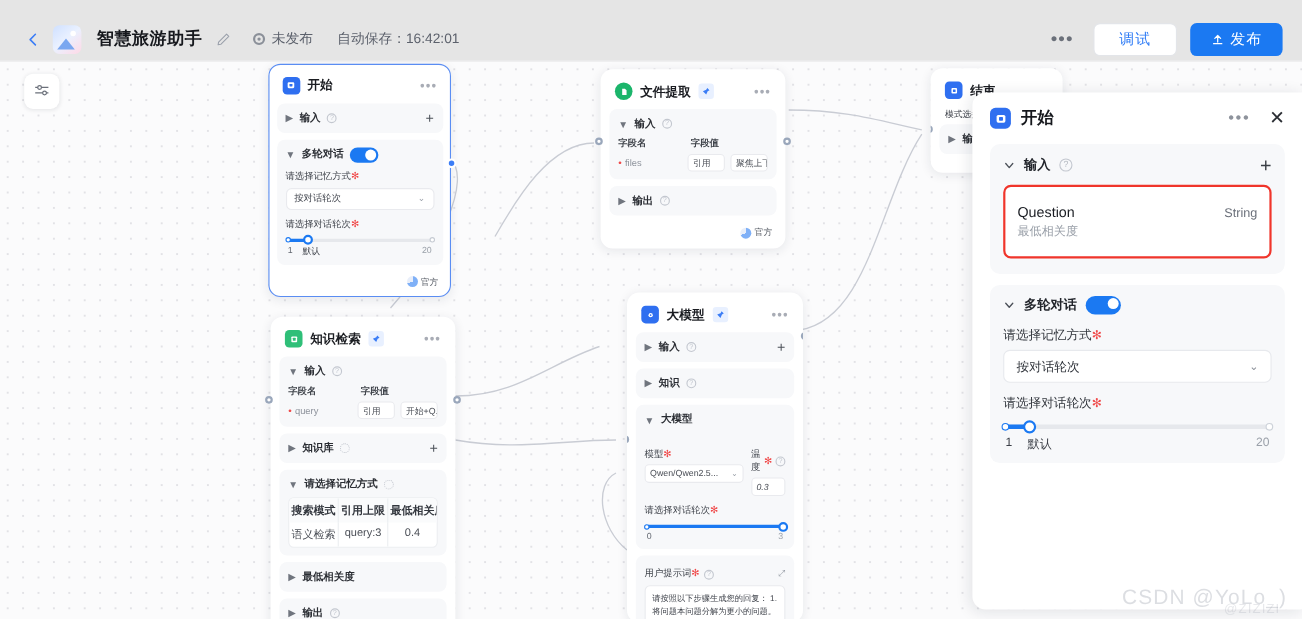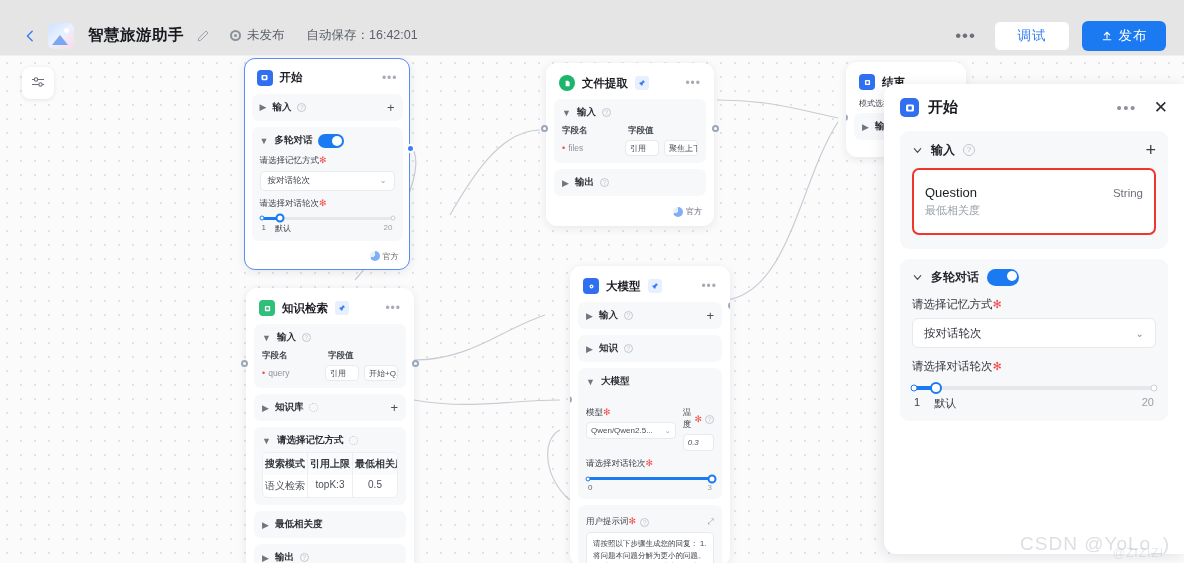--- a/index.html
+++ b/index.html
@@ -508,22 +508,22 @@
         <span class="gear-sm"></span>
       </div>
       <div class="mini-table">
         <div class="mt-row head">
           <div class="mt-cell">搜索模式</div>
           <div class="mt-cell">引用上限</div>
           <div class="mt-cell">最低相关度</div>
         </div>
         <div class="mt-row">
           <div class="mt-cell">语义检索</div>
-          <div class="mt-cell">topK:3</div>
-          <div class="mt-cell">0.5</div>
+          <div class="mt-cell">query:3</div>
+          <div class="mt-cell">0.4</div>
         </div>
       </div>
     </div>
 
     <div class="sect">
       <div class="sect-row">
         <span class="chev">▶</span>
         <span class="sect-label">最低相关度</span>
       </div>
     </div>

